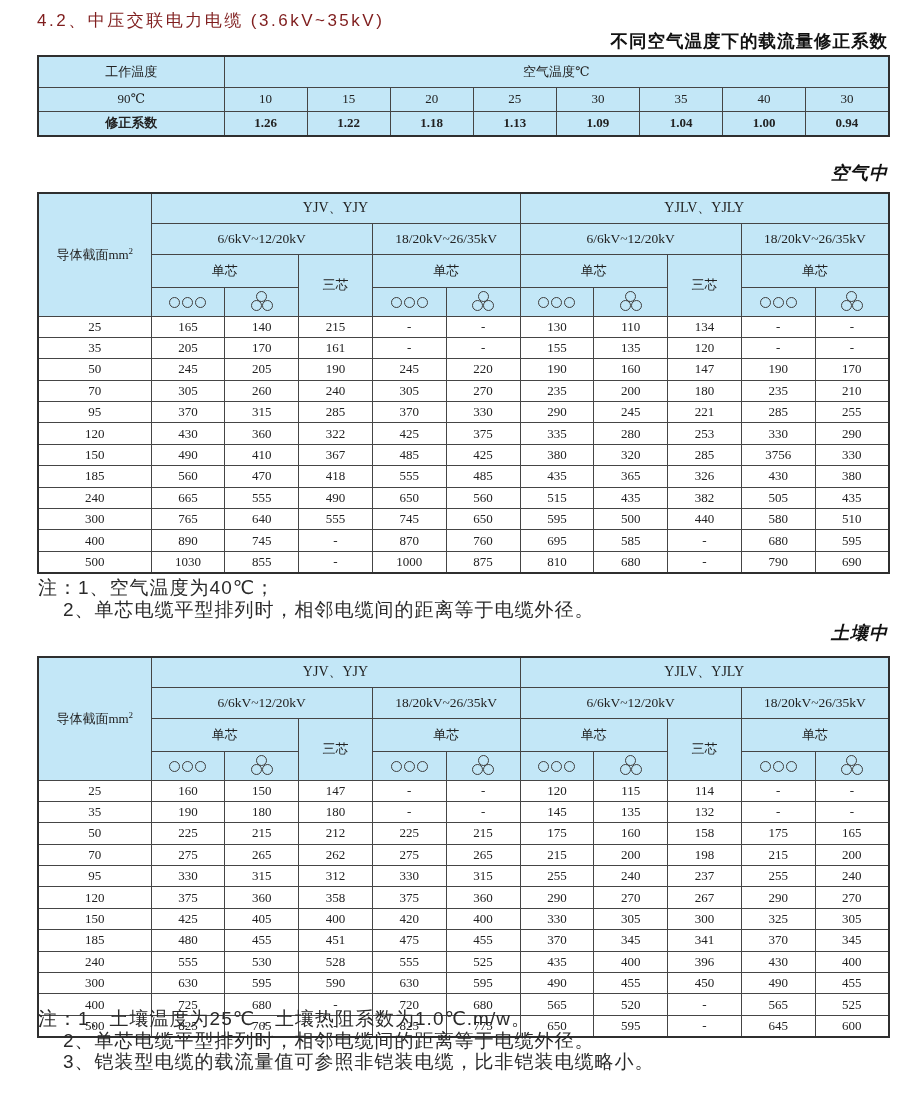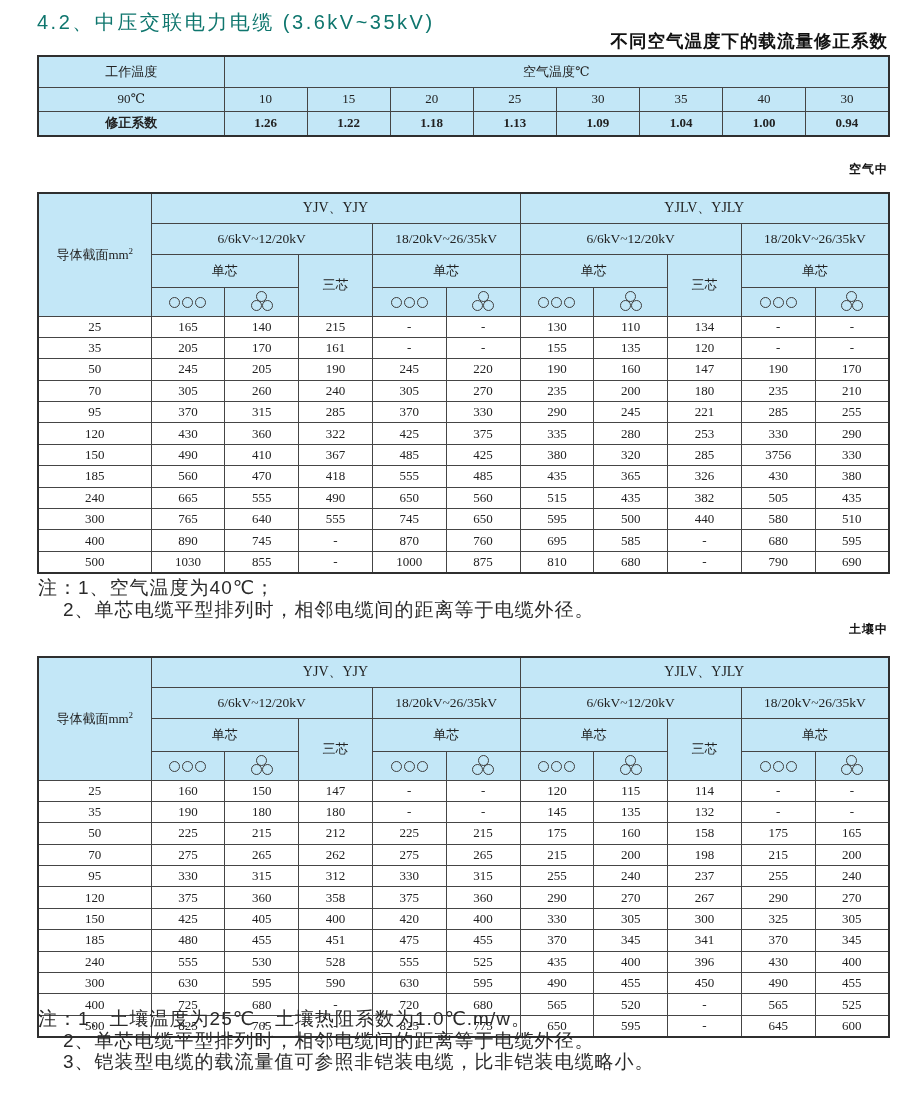--- a/index.html
+++ b/index.html
@@ -6,28 +6,28 @@
   html,body { width:900px; height:1105px; }
   body {
     background:#ffffff;
     font-family:"Liberation Sans","DejaVu Sans",sans-serif;
     color:#1f1f1f;
     position:relative;
     overflow:hidden;
   }
   .doc-title {
     position:absolute; left:37px; top:9px;
-    font-size:20px; letter-spacing:2.5px; color:#0f766e;
+    font-size:17px; letter-spacing:2.5px; color:#7f1d1d;
   }
   .right-heading {
     position:absolute; right:12px;
     font-weight:bold; color:#111; letter-spacing:1px;
   }
   .corr-title { top:29px; font-size:17.5px; }
-  .section-label { font-size:12px; }
+  .section-label { font-size:18px;font-style:italic; }
   .air-label  { top:161px; }
   .soil-label { top:621px; }
 
   table {
     position:absolute; left:37px;
     border-collapse:collapse; table-layout:fixed;
     border:2px solid #2f2f2f;
   }
   td {
     border:1px solid #454545;

